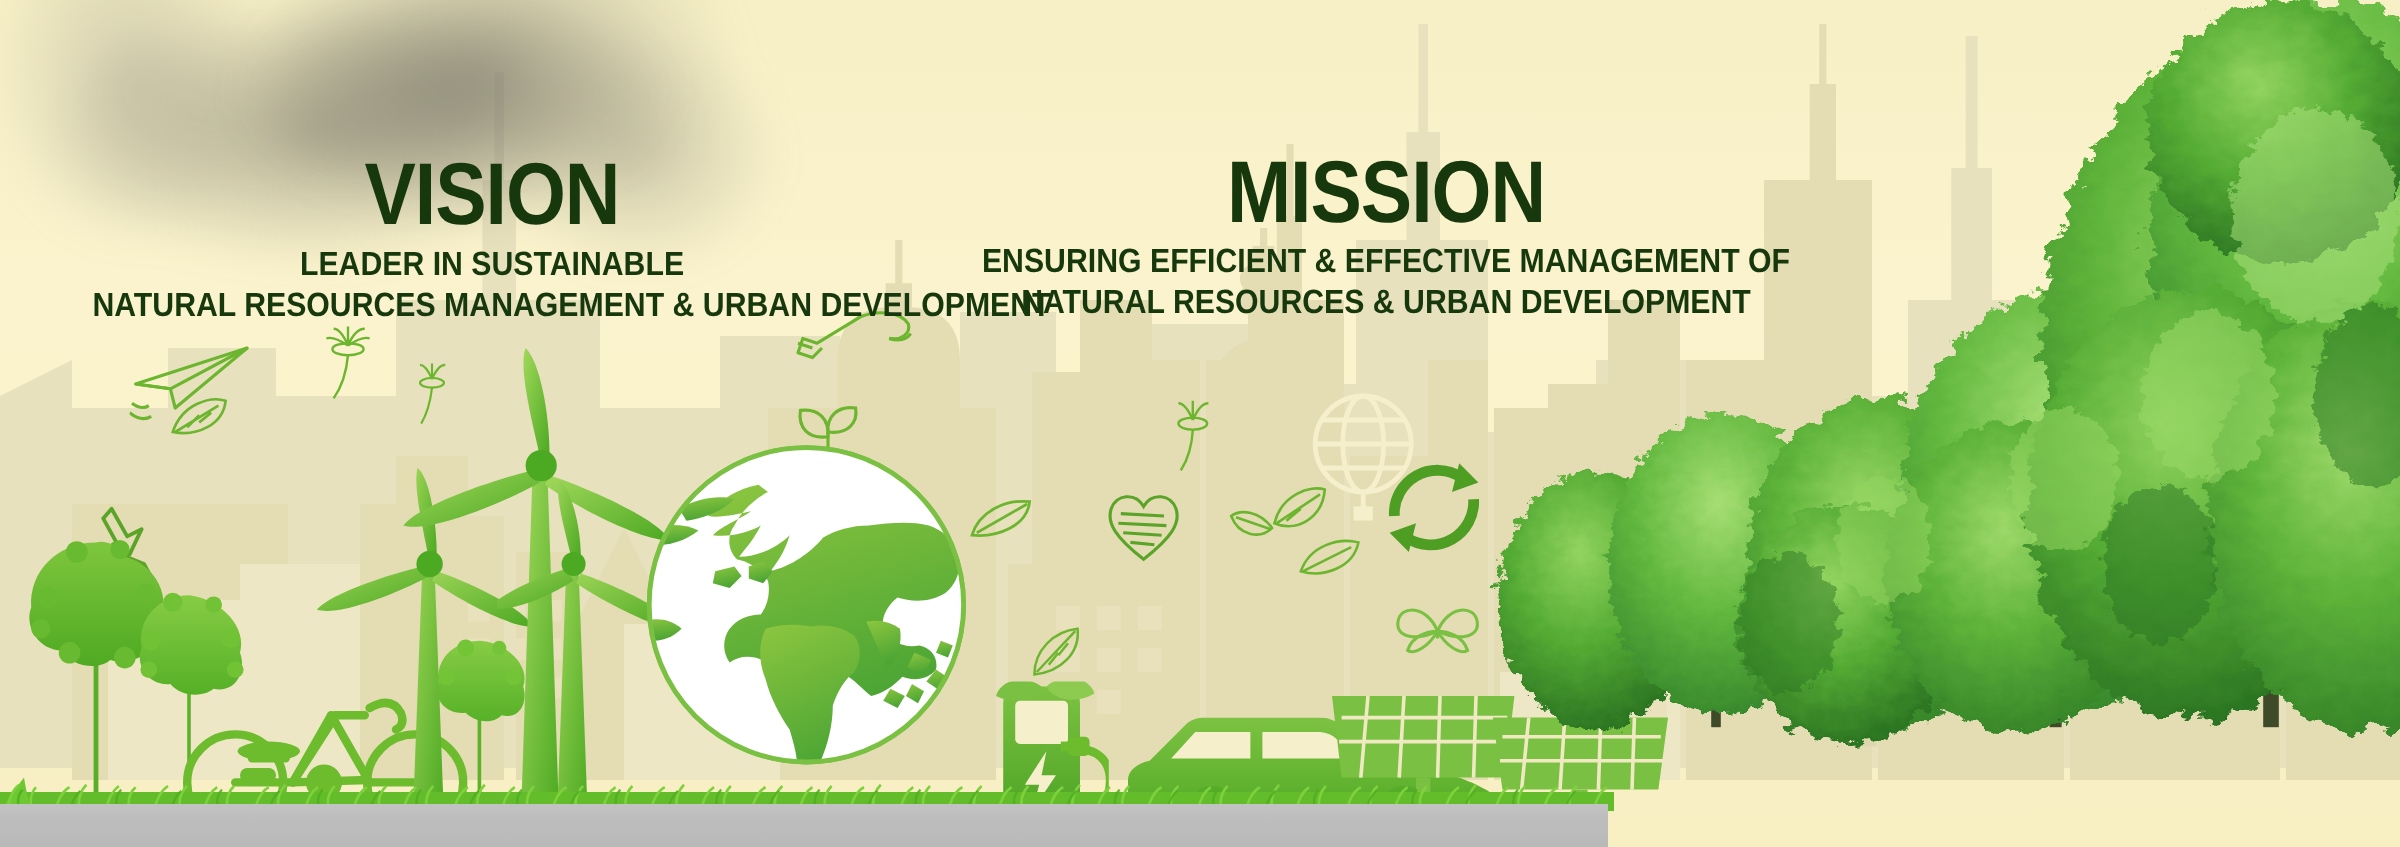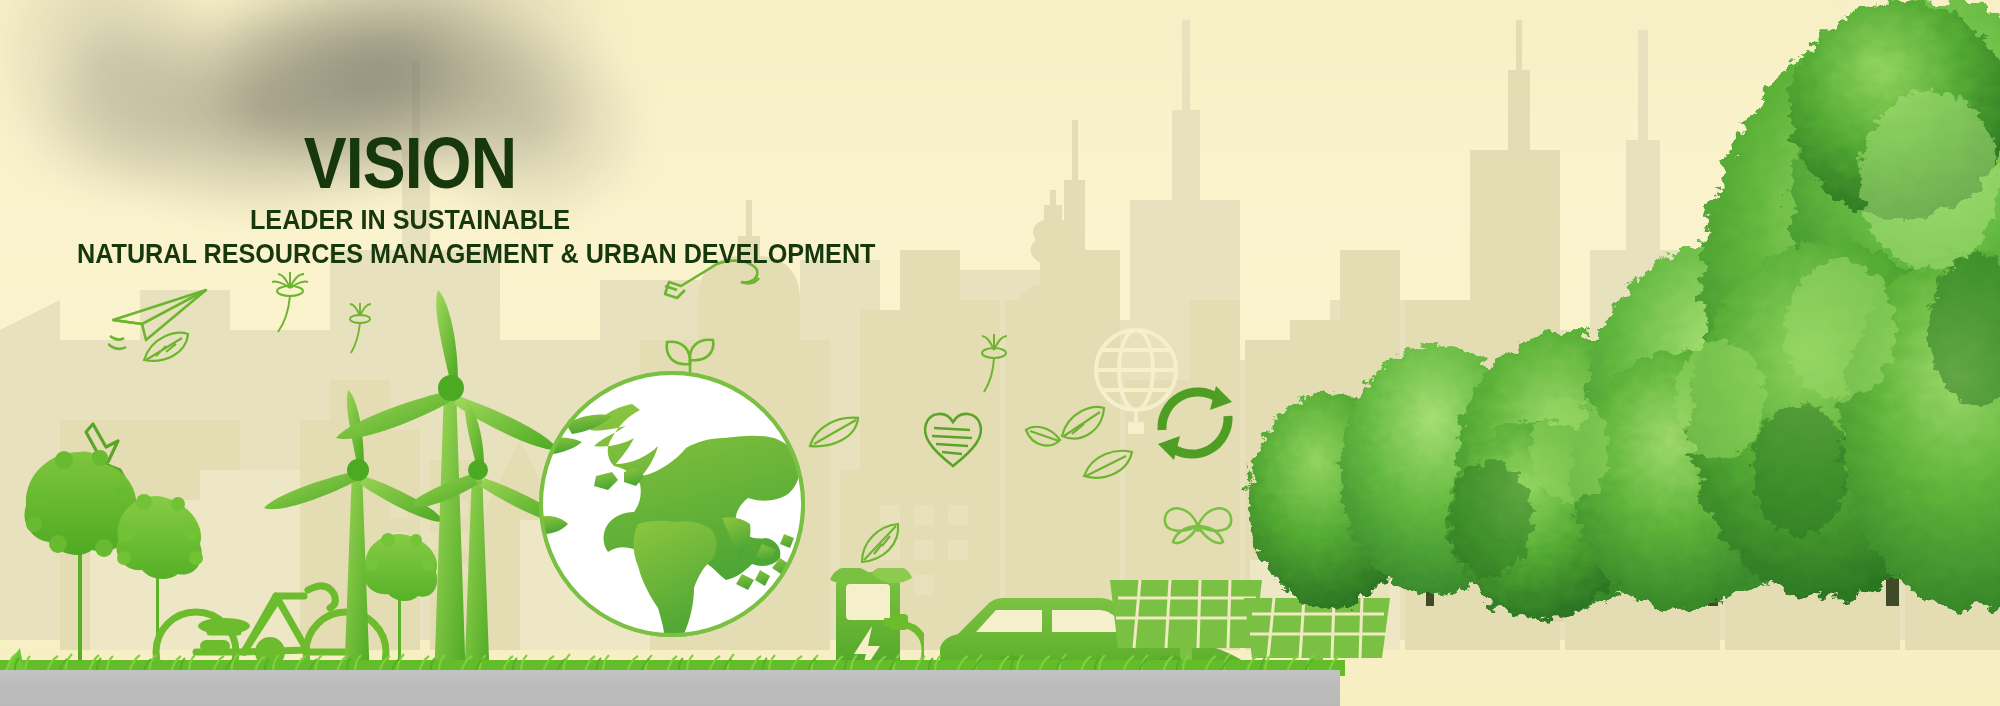--- a/index.html
+++ b/index.html
@@ -623,15 +623,20 @@
     </svg>
   </div>
 
   <div class="txtwrap">
     <div class="block" id="vision-block">
       <span class="head">VISION</span>
       <span class="sub">LEADER IN SUSTAINABLE</span>
       <span class="sub">NATURAL RESOURCES MANAGEMENT &amp; URBAN DEVELOPMENT</span>
     </div>
 
+    <div class="block" id="mission-block">
+      <span class="head">MISSION</span>
+      <span class="sub">ENSURING EFFICIENT &amp; EFFECTIVE MANAGEMENT OF</span>
+      <span class="sub">NATURAL RESOURCES &amp; URBAN DEVELOPMENT</span>
+    </div>
   </div>
 
 </div>
 
 </body></html>

